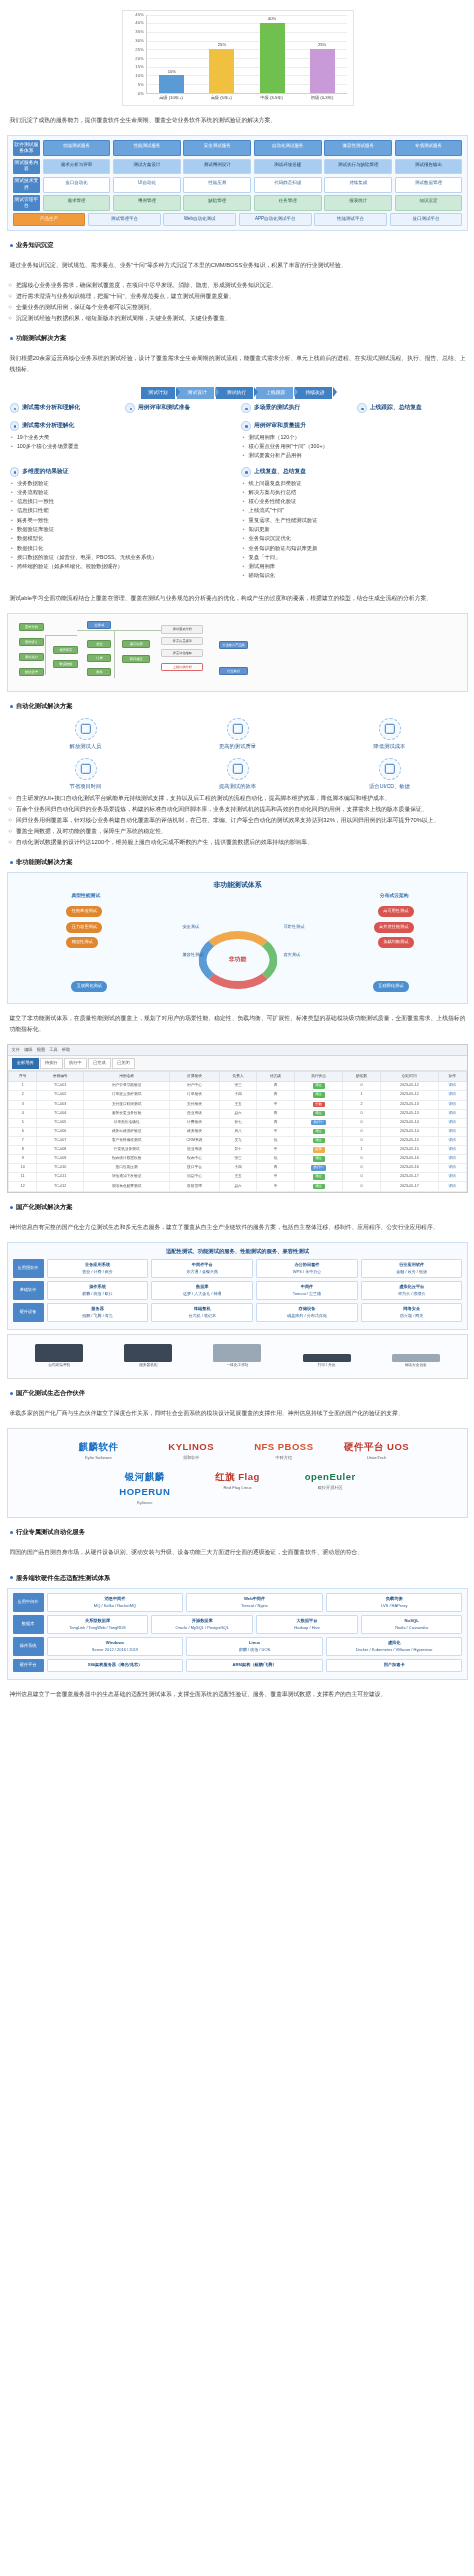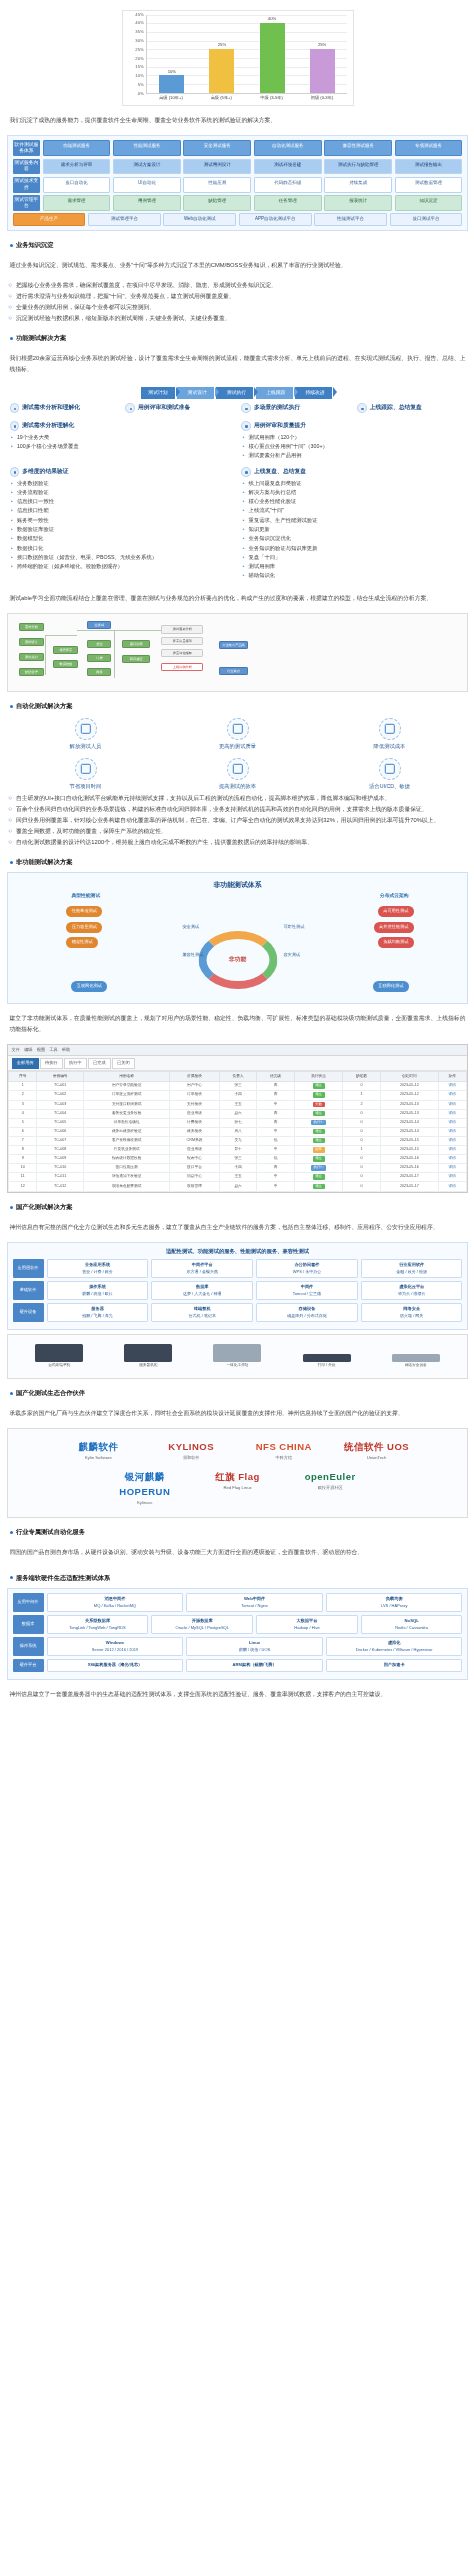--- a/index.html
+++ b/index.html
@@ -818,25 +818,25 @@
     <div class="logo-grid">
       <div class="logo-cell">
         <div class="logo-mark" style="color:#1b6fc0">麒麟软件</div>
         <div class="logo-cap">Kylin Software</div>
       </div>
       <div class="logo-cell">
         <div class="logo-mark" style="color:#c0392b">KYLINOS</div>
         <div class="logo-cap">润和软件</div>
       </div>
       <div class="logo-cell">
-        <div class="logo-mark" style="color:#d94f2b">NFS CHINA</div>
+        <div class="logo-mark" style="color:#d94f2b">NFS PBOSS</div>
         <div class="logo-cap">中科方德</div>
       </div>
       <div class="logo-cell">
-        <div class="logo-mark" style="color:#c0392b">统信软件 UOS</div>
+        <div class="logo-mark" style="color:#c0392b">硬件平台 UOS</div>
         <div class="logo-cap">UnionTech</div>
       </div>
       <div class="logo-cell">
         <div class="logo-mark" style="color:#1b6fc0">银河麒麟 HOPERUN</div>
         <div class="logo-cap">Kylinsec</div>
       </div>
       <div class="logo-cell">
         <div class="logo-mark" style="color:#c0392b">红旗 Flag</div>
         <div class="logo-cap">Red Flag Linux</div>
       </div>

